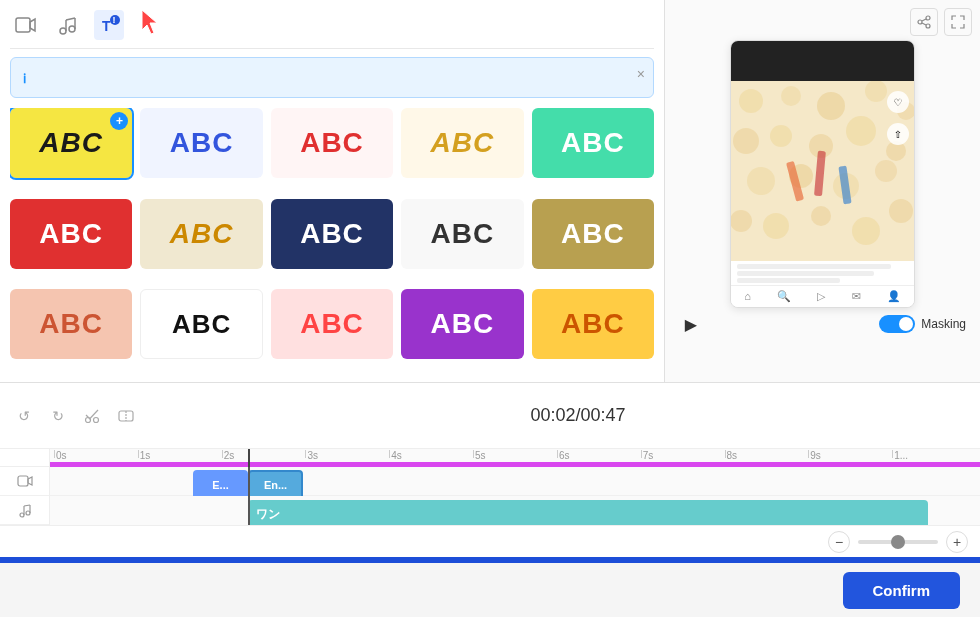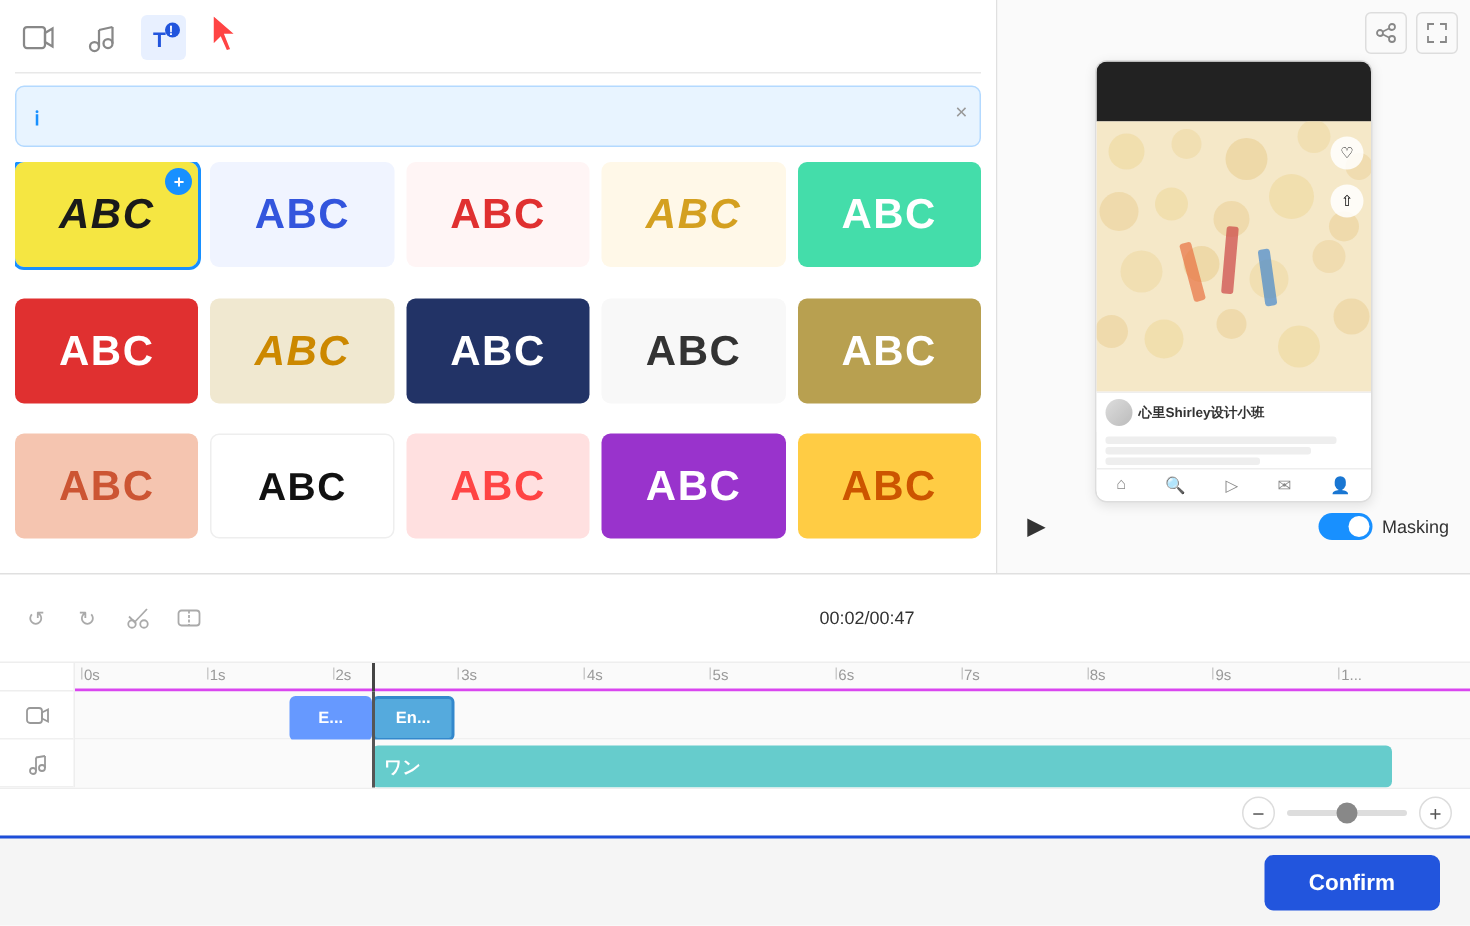--- a/index.html
+++ b/index.html
@@ -92,46 +92,46 @@
     .play-btn { width: 24px; height: 24px; border: none; background: none; cursor: pointer; font-size: 16px; color: #333; display: flex; align-items: center; justify-content: center; }
     .masking-toggle { display: flex; align-items: center; gap: 6px; font-size: 12px; color: #333; margin-left: auto; }
     .toggle-switch { width: 36px; height: 18px; background: #1890ff; border-radius: 9px; position: relative; cursor: pointer; }
     .toggle-thumb { width: 14px; height: 14px; background: white; border-radius: 50%; position: absolute; right: 2px; top: 2px; }
     .right-panel-bottom { display: flex; align-items: center; width: 100%; padding: 0 6px; margin-top: 4px; }
 
     
     .timeline-area { height: 175px; background: #fff; border-top: 1px solid #e0e0e0; display: flex; flex-direction: column; }
     .timeline-toolbar { display: flex; align-items: center; gap: 10px; padding: 6px 12px; border-bottom: 1px solid #eee; }
     .timeline-tool-icon { width: 24px; height: 24px; display: flex; align-items: center; justify-content: center; color: #aaa; font-size: 14px; cursor: pointer; }
-    .timeline-time { font-size: 12px; color: #333; margin: 16px auto; padding-left: 40px; }
+    .timeline-time { font-size: 18px; color: #333; margin: 16px auto; padding-left: 40px; }
 
     .timeline-tracks { flex: 1; display: flex; overflow: hidden; }
     .track-icons { width: 50px; display: flex; flex-direction: column; gap: 0; flex-shrink: 0; border-right: 1px solid #eee; }
     .track-icon-row { height: 36px; display: flex; align-items: center; justify-content: center; color: #888; font-size: 14px; border-bottom: 1px solid #f0f0f0; }
 
     .track-content { flex: 1; display: flex; flex-direction: column; overflow: hidden; }
-    .timeline-ruler { height: 22px; background: #fafafa; border-bottom: 2px solid #d946ef; display: flex; align-items: center; padding: 0 4px; position: relative; }
+    .timeline-ruler { height: 22px; background: #fafafa; border-bottom: 5px solid #d946ef; display: flex; align-items: center; padding: 0 4px; position: relative; }
     .ruler-marks { display: flex; width: 100%; gap: 0; }
     .ruler-mark { flex: 1; font-size: 10px; color: #999; text-align: left; padding-left: 2px; position: relative; }
     .ruler-mark::before { content: ''; position: absolute; left: 0; top: 0; width: 1px; height: 8px; background: #ccc; }
 
     .video-track { height: 36px; display: flex; align-items: center; padding: 2px 4px; position: relative; background: #fafafa; border-bottom: 1px solid #f0f0f0; }
     .audio-track { height: 36px; display: flex; align-items: center; padding: 2px 4px; position: relative; background: #fafafa; font-weight: bold; }
 
     .video-clip { height: 30px; border-radius: 4px; display: flex; align-items: center; justify-content: center; font-size: 11px; color: white; font-weight: bold; cursor: pointer; position: absolute; }
 
     .audio-clip { height: 28px; border-radius: 4px; background: #66cccc; display: flex; align-items: center; padding-left: 6px; font-size: 11px; color: white; cursor: pointer; position: absolute; }
 
     .timeline-bottom { height: 32px; display: flex; align-items: center; justify-content: flex-end; padding: 0 12px; gap: 8px; border-top: 1px solid #eee; background: #fff; }
     .zoom-btn { width: 22px; height: 22px; border: 1px solid #ddd; background: #fff; border-radius: 50%; cursor: pointer; display: flex; align-items: center; justify-content: center; font-size: 14px; color: #555; }
     .zoom-slider { width: 80px; height: 4px; background: #ddd; border-radius: 2px; position: relative; cursor: pointer; }
     .zoom-thumb { width: 14px; height: 14px; background: #888; border-radius: 50%; position: absolute; top: -5px; left: 50%; transform: translateX(-50%); }
 
     
-    .bottom-bar { height: 60px; background: #f5f5f5; border-top: 2px solid #1d4ed8; display: flex; align-items: center; justify-content: flex-end; padding: 0 20px; }
+    .bottom-bar { height: 60px; background: #f5f5f5; border-top: 6px solid #1d4ed8; display: flex; align-items: center; justify-content: flex-end; padding: 0 20px; }
     .confirm-btn { background: #2255dd; color: white; border: none; border-radius: 6px; padding: 10px 30px; font-size: 15px; font-weight: bold; cursor: pointer; }
   </style>
 </head>
 <body>
 
 <div class="main-container">
 
   <div class="editor-area">
 
     <div class="left-panel">
@@ -279,24 +279,20 @@
               <rect x="85" y="70" width="8" height="45" rx="2" fill="#cc4444" opacity="0.7" transform="rotate(5, 90, 92)"></rect>
               <rect x="110" y="85" width="8" height="38" rx="2" fill="#4488cc" opacity="0.7" transform="rotate(-8, 114, 104)"></rect>
             </svg>
 
             <div style="position:absolute; right:5px; top:10px; display:flex; flex-direction:column; gap:10px;">
               <div style="width:22px; height:22px; background:rgba(255,255,255,0.85); border-radius:50%; display:flex; align-items:center; justify-content:center; font-size:10px;">♡</div>
               <div style="width:22px; height:22px; background:rgba(255,255,255,0.85); border-radius:50%; display:flex; align-items:center; justify-content:center; font-size:10px;">⇧</div>
             </div>
           </div>
 
-          <div class="phone-ui-bar">
-            <div class="phone-avatar" style="background: linear-gradient(135deg, #ddd, #bbb);"></div>
-            <span class="phone-username">心里Shirley设计小班</span>
-          </div>
 
           <div class="phone-text-lines" style="padding:3px 6px 2px;">
             <div style="height:5px; background:#eee; border-radius:2px; margin-bottom:2px; width:90%;"></div>
             <div style="height:5px; background:#eee; border-radius:2px; margin-bottom:2px; width:80%;"></div>
             <div style="height:5px; background:#eee; border-radius:2px; width:60%;"></div>
           </div>
 
           <div class="phone-bottom-nav">
             <span style="font-size:11px; color:#888;">⌂</span>
             <span style="font-size:11px; color:#888;">🔍</span>

